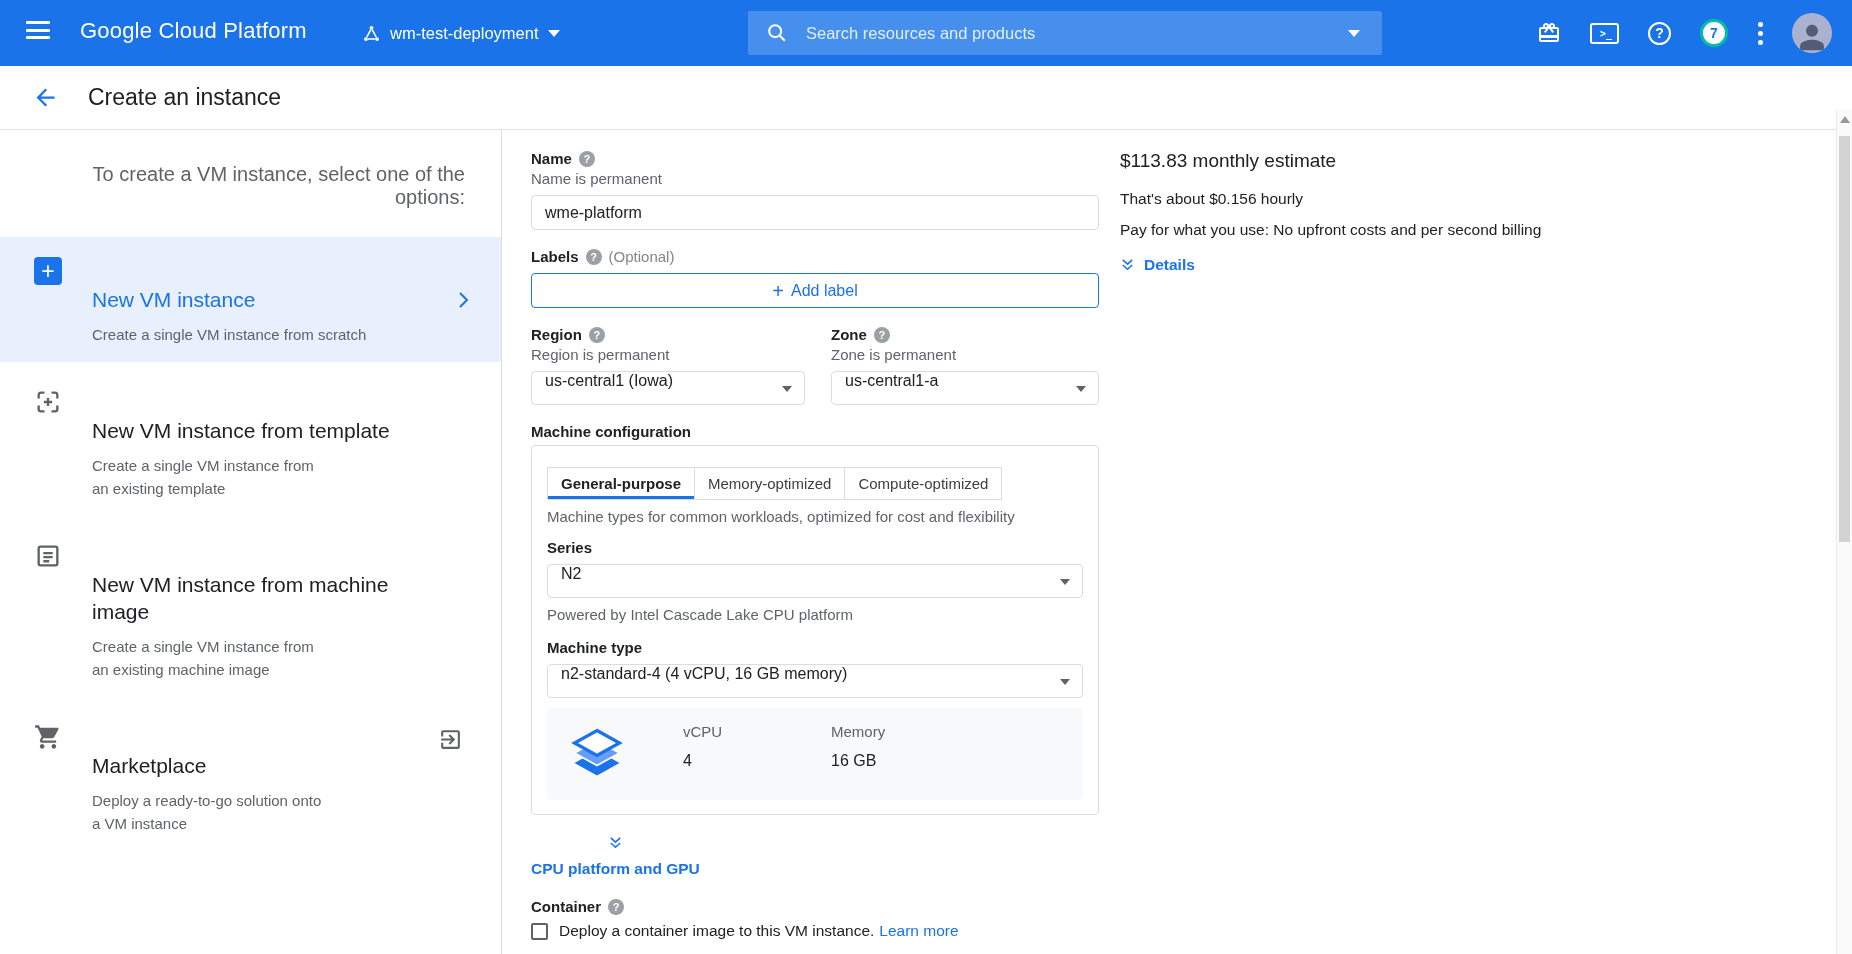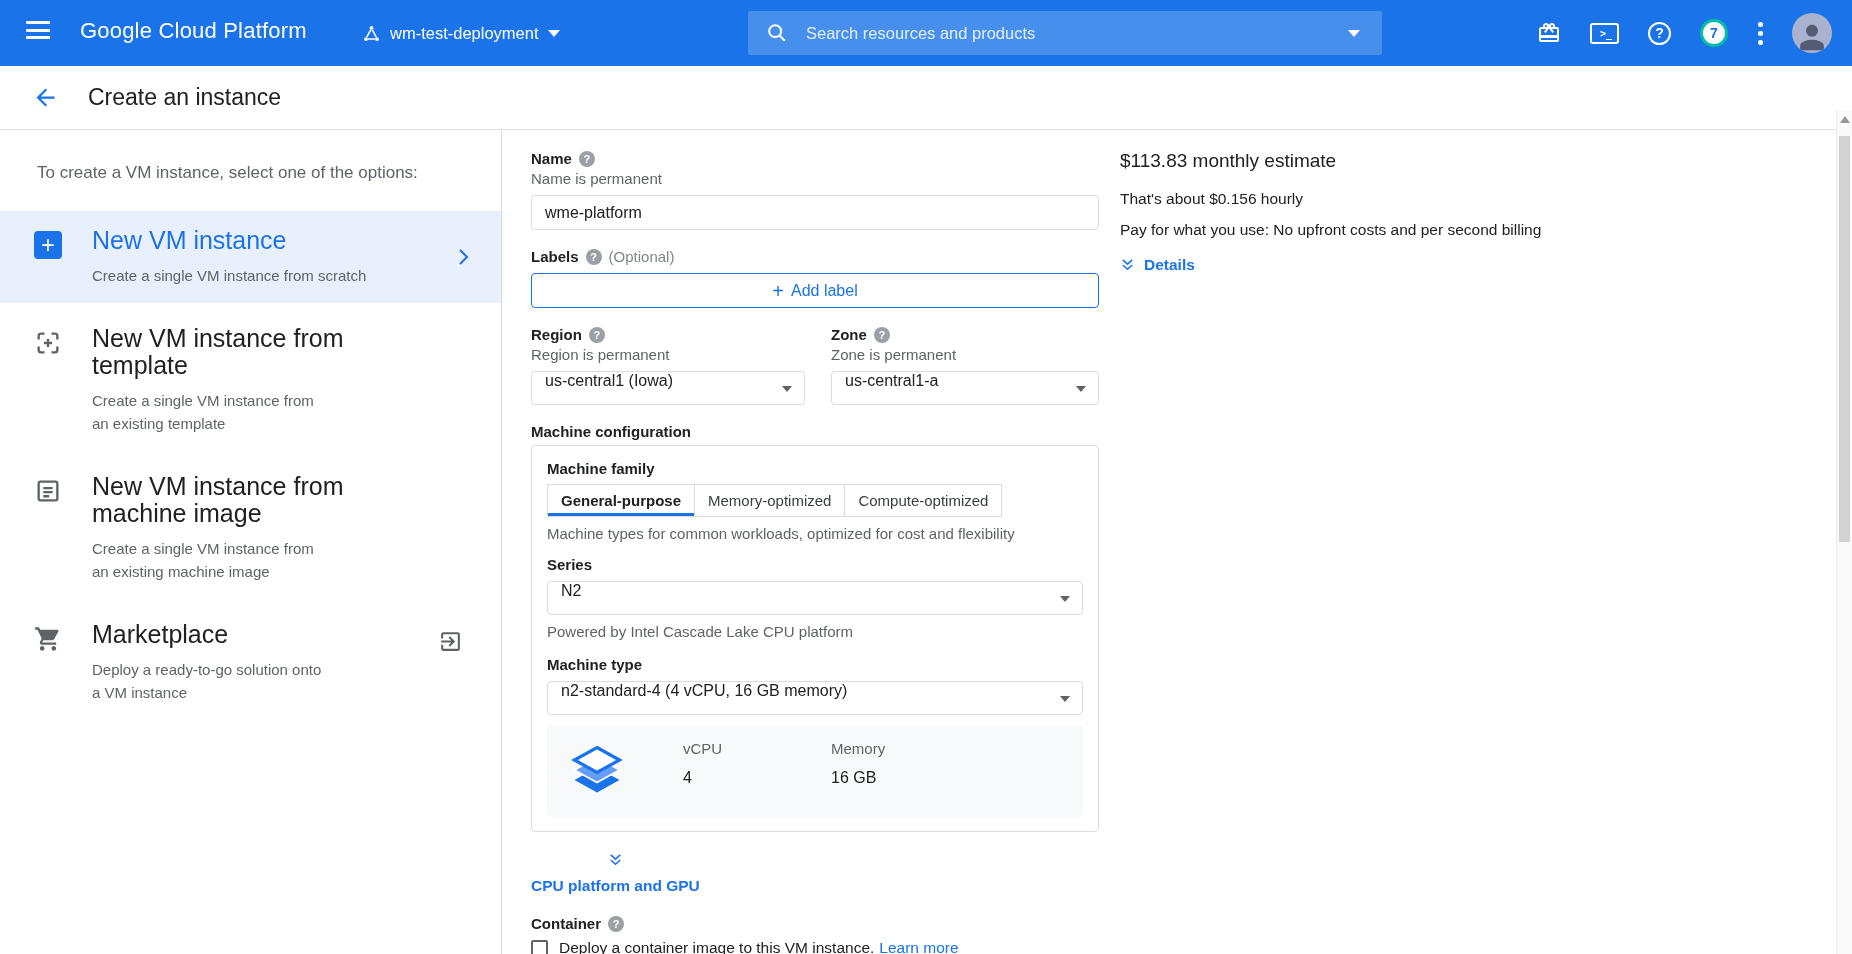--- a/index.html
+++ b/index.html
@@ -27,28 +27,28 @@
   .dots i:nth-child(1){top:2px} .dots i:nth-child(2){top:11px} .dots i:nth-child(3){top:20px}
   .avatar { width:40px; height:40px; border-radius:50%; background:#aab2cf; overflow:hidden; display:flex; align-items:flex-end; justify-content:center; cursor:pointer; }
 
   
   .toolbar { position:absolute; left:0; top:66px; width:100%; height:64px; background:#fff; border-bottom:1px solid #dfe1e5; display:flex; align-items:center; padding-left:30px; z-index:5; }
   .back-btn { width:30px; height:30px; display:flex; align-items:center; justify-content:center; cursor:pointer; }
   .page-title { margin-left:28px; font-size:23px; font-weight:400; color:#202124; }
 
   
   .sidebar { position:absolute; left:0; top:130px; bottom:0; width:502px; background:#fff; border-right:1px solid #dadce0; }
-  .intro { margin:33px 36px 0 37px; font-size:17px; color:#5f6368; }
+  .intro { margin:33px 36px 0 37px; font-size:20px; color:#5f6368;text-align:right; }
   .options { margin-top:28px; }
   .option { position:relative; padding:16px 44px 16px 92px; cursor:pointer; }
   .option + .option { margin-top:6px; }
   .option.selected { background:#e8f0fe; }
   .opt-icon { position:absolute; left:33px; top:19px; width:30px; height:30px; display:flex; align-items:center; justify-content:center; }
   .vm-plus { width:28px; height:28px; background:#1a73e8; border-radius:4px; color:#fff; font-size:23px; font-weight:400; display:flex; align-items:center; justify-content:center; line-height:1; }
-  .opt-title { font-size:25px; line-height:27px; color:#202124; max-width:312px; }
+  .opt-title { font-size:21px; line-height:27px; color:#202124; max-width:312px;margin-top:33px; }
   .option.selected .opt-title { color:#1a73e8; }
   .opt-desc { margin-top:10px; font-size:15px; line-height:23px; color:#5f6368; white-space:pre-line; }
   .opt-chevron { position:absolute; right:26px; top:50%; transform:translateY(-50%); }
   .opt-openin { position:absolute; right:38px; top:24px; }
 
   
   .main { position:absolute; left:502px; top:130px; right:0; bottom:0; background:#fff; padding:20px 0 0 29px; }
   .form-col { width:568px; }
   .lblrow { display:flex; align-items:center; gap:7px; }
   .flabel { font-size:15px; font-weight:700; color:#202124; }
@@ -263,21 +263,20 @@
           <div class="select">
             <span>us-central1-a</span>
             <span class="sel-caret"></span>
           </div>
         </div>
       </div>
 
       <div class="sect flabel">Machine configuration</div>
 
       <div class="card">
-        <div class="flabel">Machine family</div>
         <div class="tabs">
           <div class="tab active">General-purpose</div>
           <div class="tab">Memory-optimized</div>
           <div class="tab">Compute-optimized</div>
         </div>
         <div class="hint">Machine types for common workloads, optimized for cost and flexibility</div>
 
         <div class="inner-sect flabel">Series</div>
         <div class="select">
           <span>N2</span>

